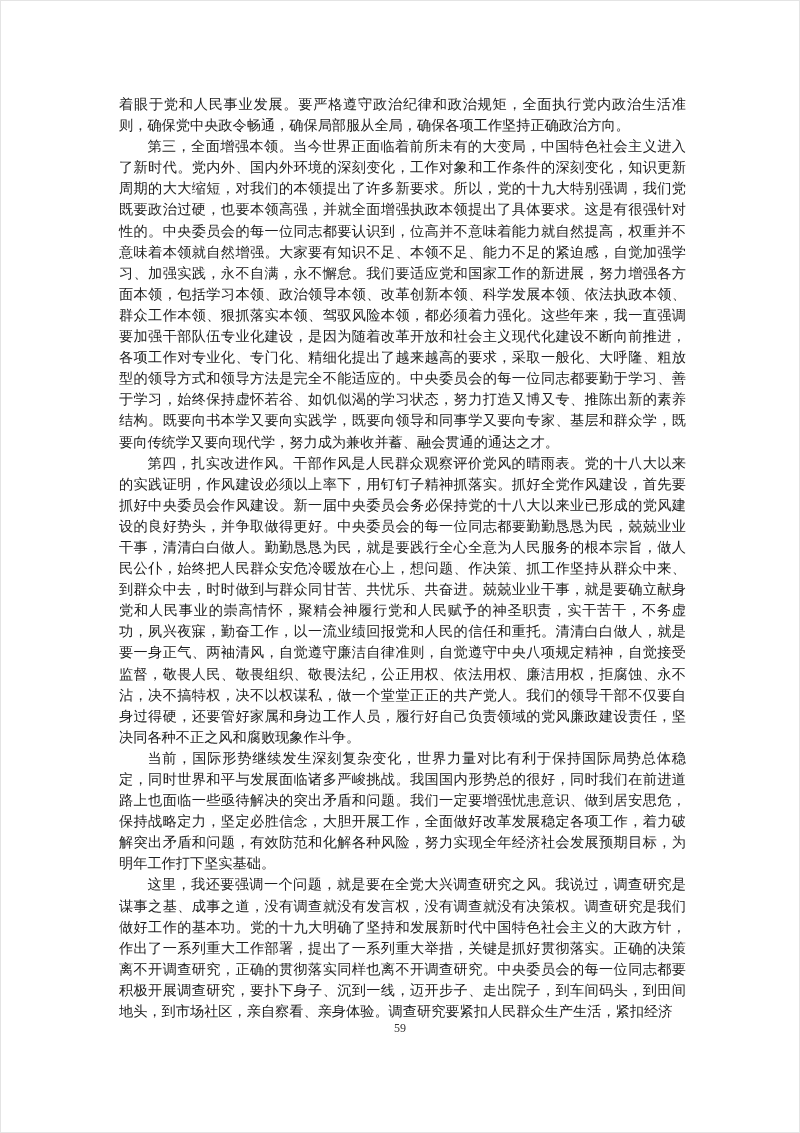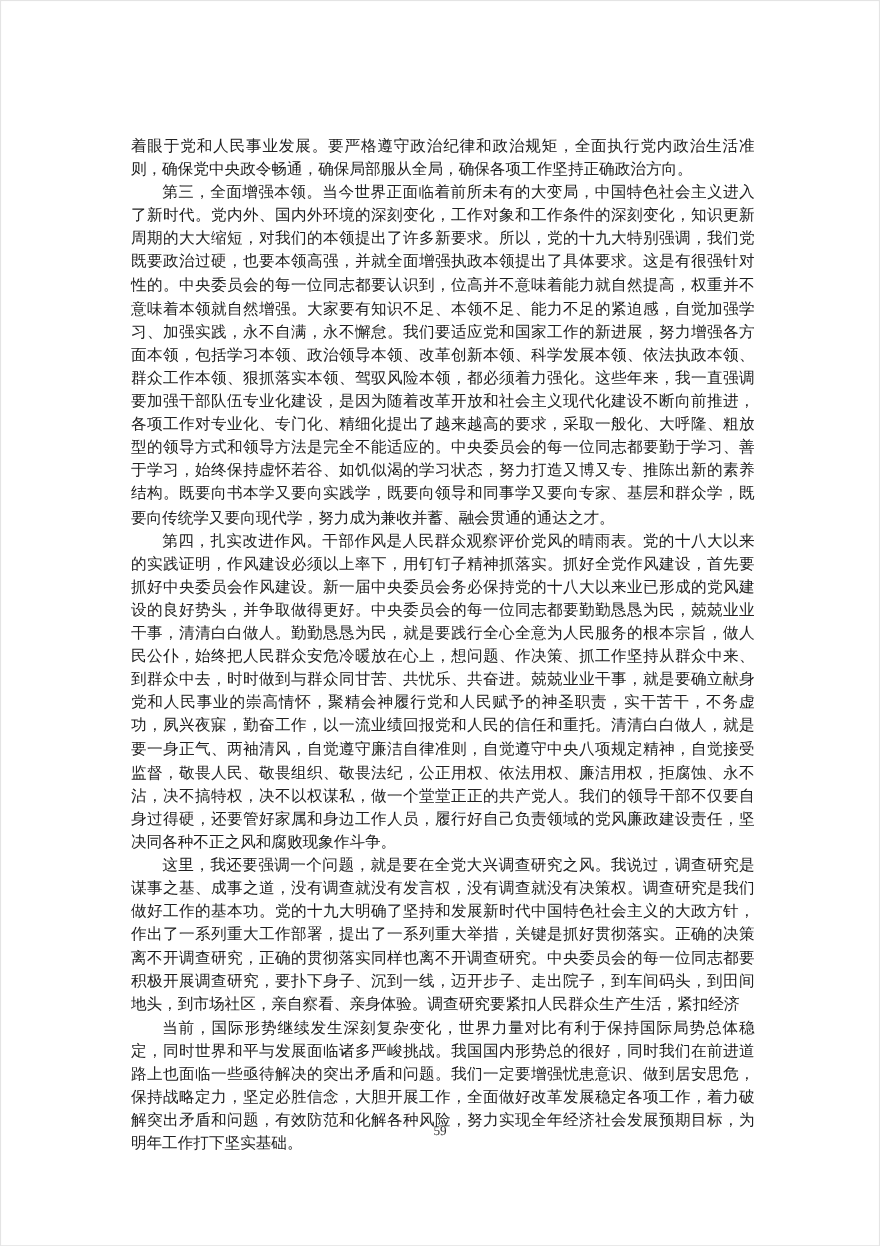--- a/index.html
+++ b/index.html
@@ -29,38 +29,37 @@
     text-justify: inter-ideograph;
     letter-spacing: 0px;
   }
   .para {
     margin: 0;
     padding: 0;
     text-indent: 2em;
   }
   .para.no-indent {
     text-indent: 0;
-    margin-top: 29px;
   }
   .page-number {
     position: absolute;
     left: 0;
     top: 1020px;
     width: 100%;
     text-align: center;
     font-size: 12px;
     color: #2f2f2f;
     font-family: "Liberation Serif", "DejaVu Serif", serif;
   }
 </style>
 </head>
 <body>
 
 <div class="page">
   <div class="text-block">
     <p class="para no-indent">着眼于党和人民事业发展。要严格遵守政治纪律和政治规矩，全面执行党内政治生活准则，确保党中央政令畅通，确保局部服从全局，确保各项工作坚持正确政治方向。</p>
     <p class="para">第三，全面增强本领。当今世界正面临着前所未有的大变局，中国特色社会主义进入了新时代。党内外、国内外环境的深刻变化，工作对象和工作条件的深刻变化，知识更新周期的大大缩短，对我们的本领提出了许多新要求。所以，党的十九大特别强调，我们党既要政治过硬，也要本领高强，并就全面增强执政本领提出了具体要求。这是有很强针对性的。中央委员会的每一位同志都要认识到，位高并不意味着能力就自然提高，权重并不意味着本领就自然增强。大家要有知识不足、本领不足、能力不足的紧迫感，自觉加强学习、加强实践，永不自满，永不懈怠。我们要适应党和国家工作的新进展，努力增强各方面本领，包括学习本领、政治领导本领、改革创新本领、科学发展本领、依法执政本领、群众工作本领、狠抓落实本领、驾驭风险本领，都必须着力强化。这些年来，我一直强调要加强干部队伍专业化建设，是因为随着改革开放和社会主义现代化建设不断向前推进，各项工作对专业化、专门化、精细化提出了越来越高的要求，采取一般化、大呼隆、粗放型的领导方式和领导方法是完全不能适应的。中央委员会的每一位同志都要勤于学习、善于学习，始终保持虚怀若谷、如饥似渴的学习状态，努力打造又博又专、推陈出新的素养结构。既要向书本学又要向实践学，既要向领导和同事学又要向专家、基层和群众学，既要向传统学又要向现代学，努力成为兼收并蓄、融会贯通的通达之才。</p>
     <p class="para">第四，扎实改进作风。干部作风是人民群众观察评价党风的晴雨表。党的十八大以来的实践证明，作风建设必须以上率下，用钉钉子精神抓落实。抓好全党作风建设，首先要抓好中央委员会作风建设。新一届中央委员会务必保持党的十八大以来业已形成的党风建设的良好势头，并争取做得更好。中央委员会的每一位同志都要勤勤恳恳为民，兢兢业业干事，清清白白做人。勤勤恳恳为民，就是要践行全心全意为人民服务的根本宗旨，做人民公仆，始终把人民群众安危冷暖放在心上，想问题、作决策、抓工作坚持从群众中来、到群众中去，时时做到与群众同甘苦、共忧乐、共奋进。兢兢业业干事，就是要确立献身党和人民事业的崇高情怀，聚精会神履行党和人民赋予的神圣职责，实干苦干，不务虚功，夙兴夜寐，勤奋工作，以一流业绩回报党和人民的信任和重托。清清白白做人，就是要一身正气、两袖清风，自觉遵守廉洁自律准则，自觉遵守中央八项规定精神，自觉接受监督，敬畏人民、敬畏组织、敬畏法纪，公正用权、依法用权、廉洁用权，拒腐蚀、永不沾，决不搞特权，决不以权谋私，做一个堂堂正正的共产党人。我们的领导干部不仅要自身过得硬，还要管好家属和身边工作人员，履行好自己负责领域的党风廉政建设责任，坚决同各种不正之风和腐败现象作斗争。</p>
+    <p class="para">当前，国际形势继续发生深刻复杂变化，世界力量对比有利于保持国际局势总体稳定，同时世界和平与发展面临诸多严峻挑战。我国国内形势总的很好，同时我们在前进道路上也面临一些亟待解决的突出矛盾和问题。我们一定要增强忧患意识、做到居安思危，保持战略定力，坚定必胜信念，大胆开展工作，全面做好改革发展稳定各项工作，着力破解突出矛盾和问题，有效防范和化解各种风险，努力实现全年经济社会发展预期目标，为明年工作打下坚实基础。</p>
     <p class="para">这里，我还要强调一个问题，就是要在全党大兴调查研究之风。我说过，调查研究是谋事之基、成事之道，没有调查就没有发言权，没有调查就没有决策权。调查研究是我们做好工作的基本功。党的十九大明确了坚持和发展新时代中国特色社会主义的大政方针，作出了一系列重大工作部署，提出了一系列重大举措，关键是抓好贯彻落实。正确的决策离不开调查研究，正确的贯彻落实同样也离不开调查研究。中央委员会的每一位同志都要积极开展调查研究，要扑下身子、沉到一线，迈开步子、走出院子，到车间码头，到田间地头，到市场社区，亲自察看、亲身体验。调查研究要紧扣人民群众生产生活，紧扣经济</p>
-    <p class="para">当前，国际形势继续发生深刻复杂变化，世界力量对比有利于保持国际局势总体稳定，同时世界和平与发展面临诸多严峻挑战。我国国内形势总的很好，同时我们在前进道路上也面临一些亟待解决的突出矛盾和问题。我们一定要增强忧患意识、做到居安思危，保持战略定力，坚定必胜信念，大胆开展工作，全面做好改革发展稳定各项工作，着力破解突出矛盾和问题，有效防范和化解各种风险，努力实现全年经济社会发展预期目标，为明年工作打下坚实基础。</p>
   </div>
   <div class="page-number">59</div>
 </div>
 
 </body></html>

